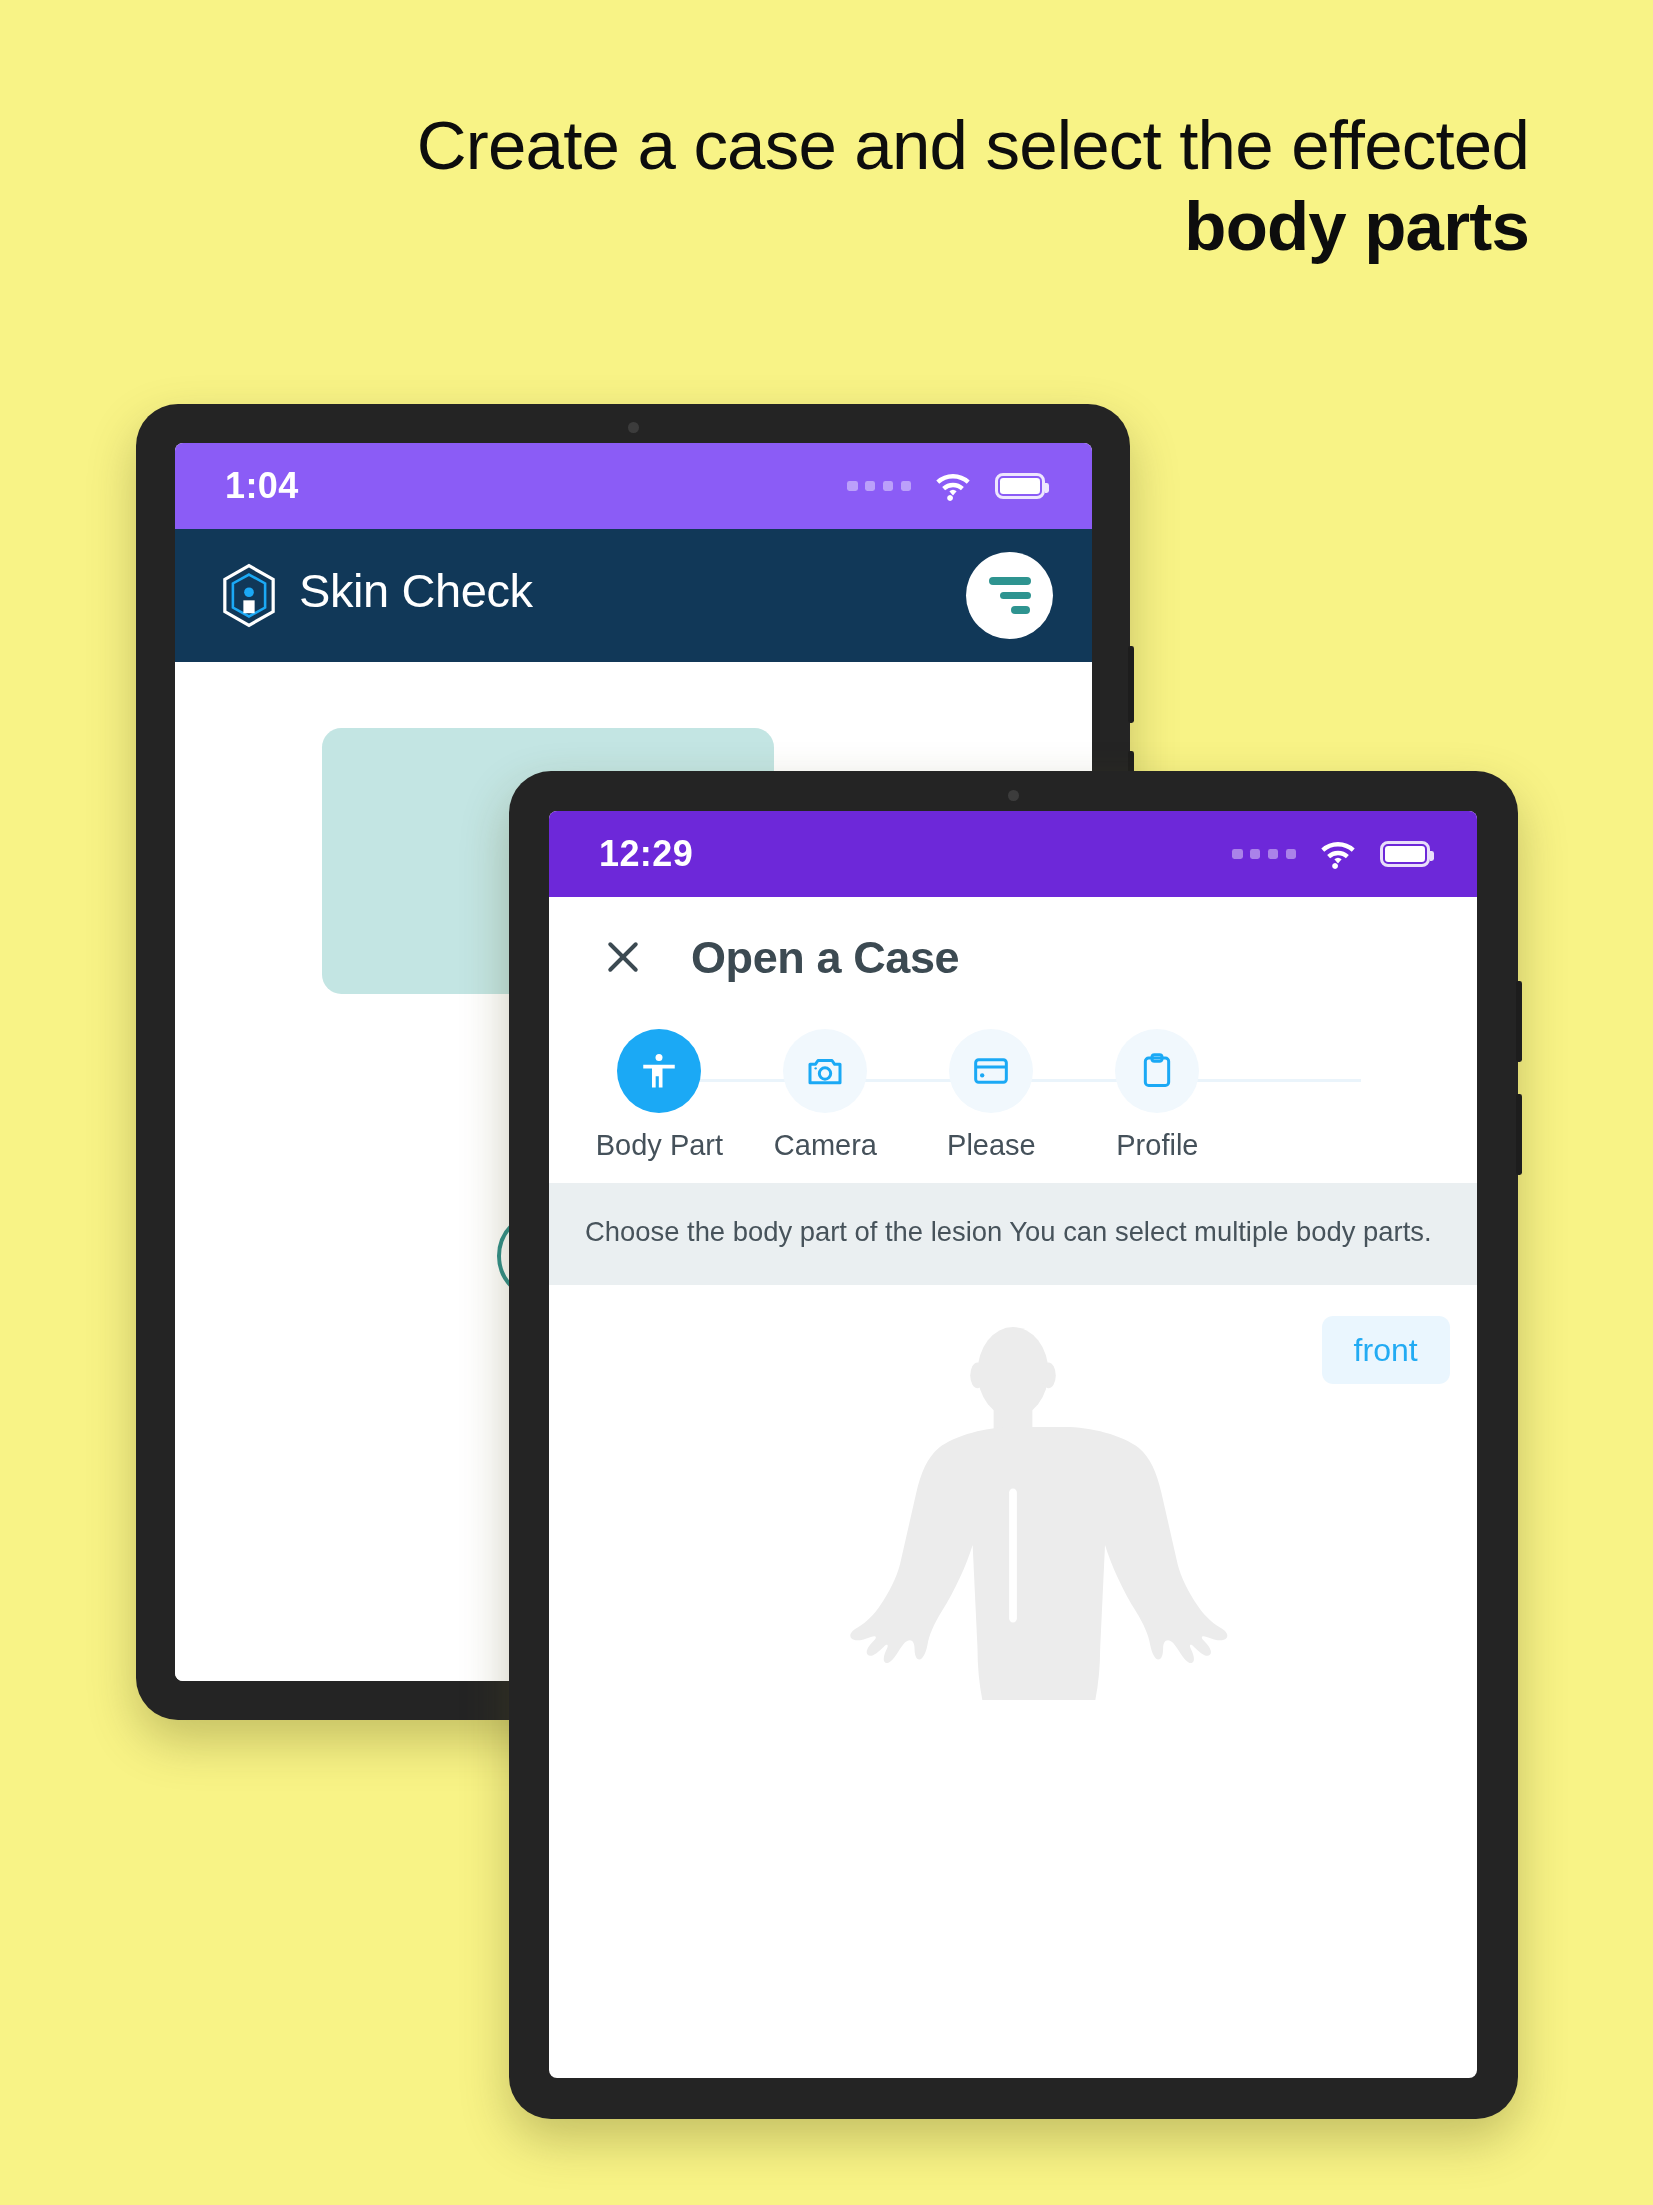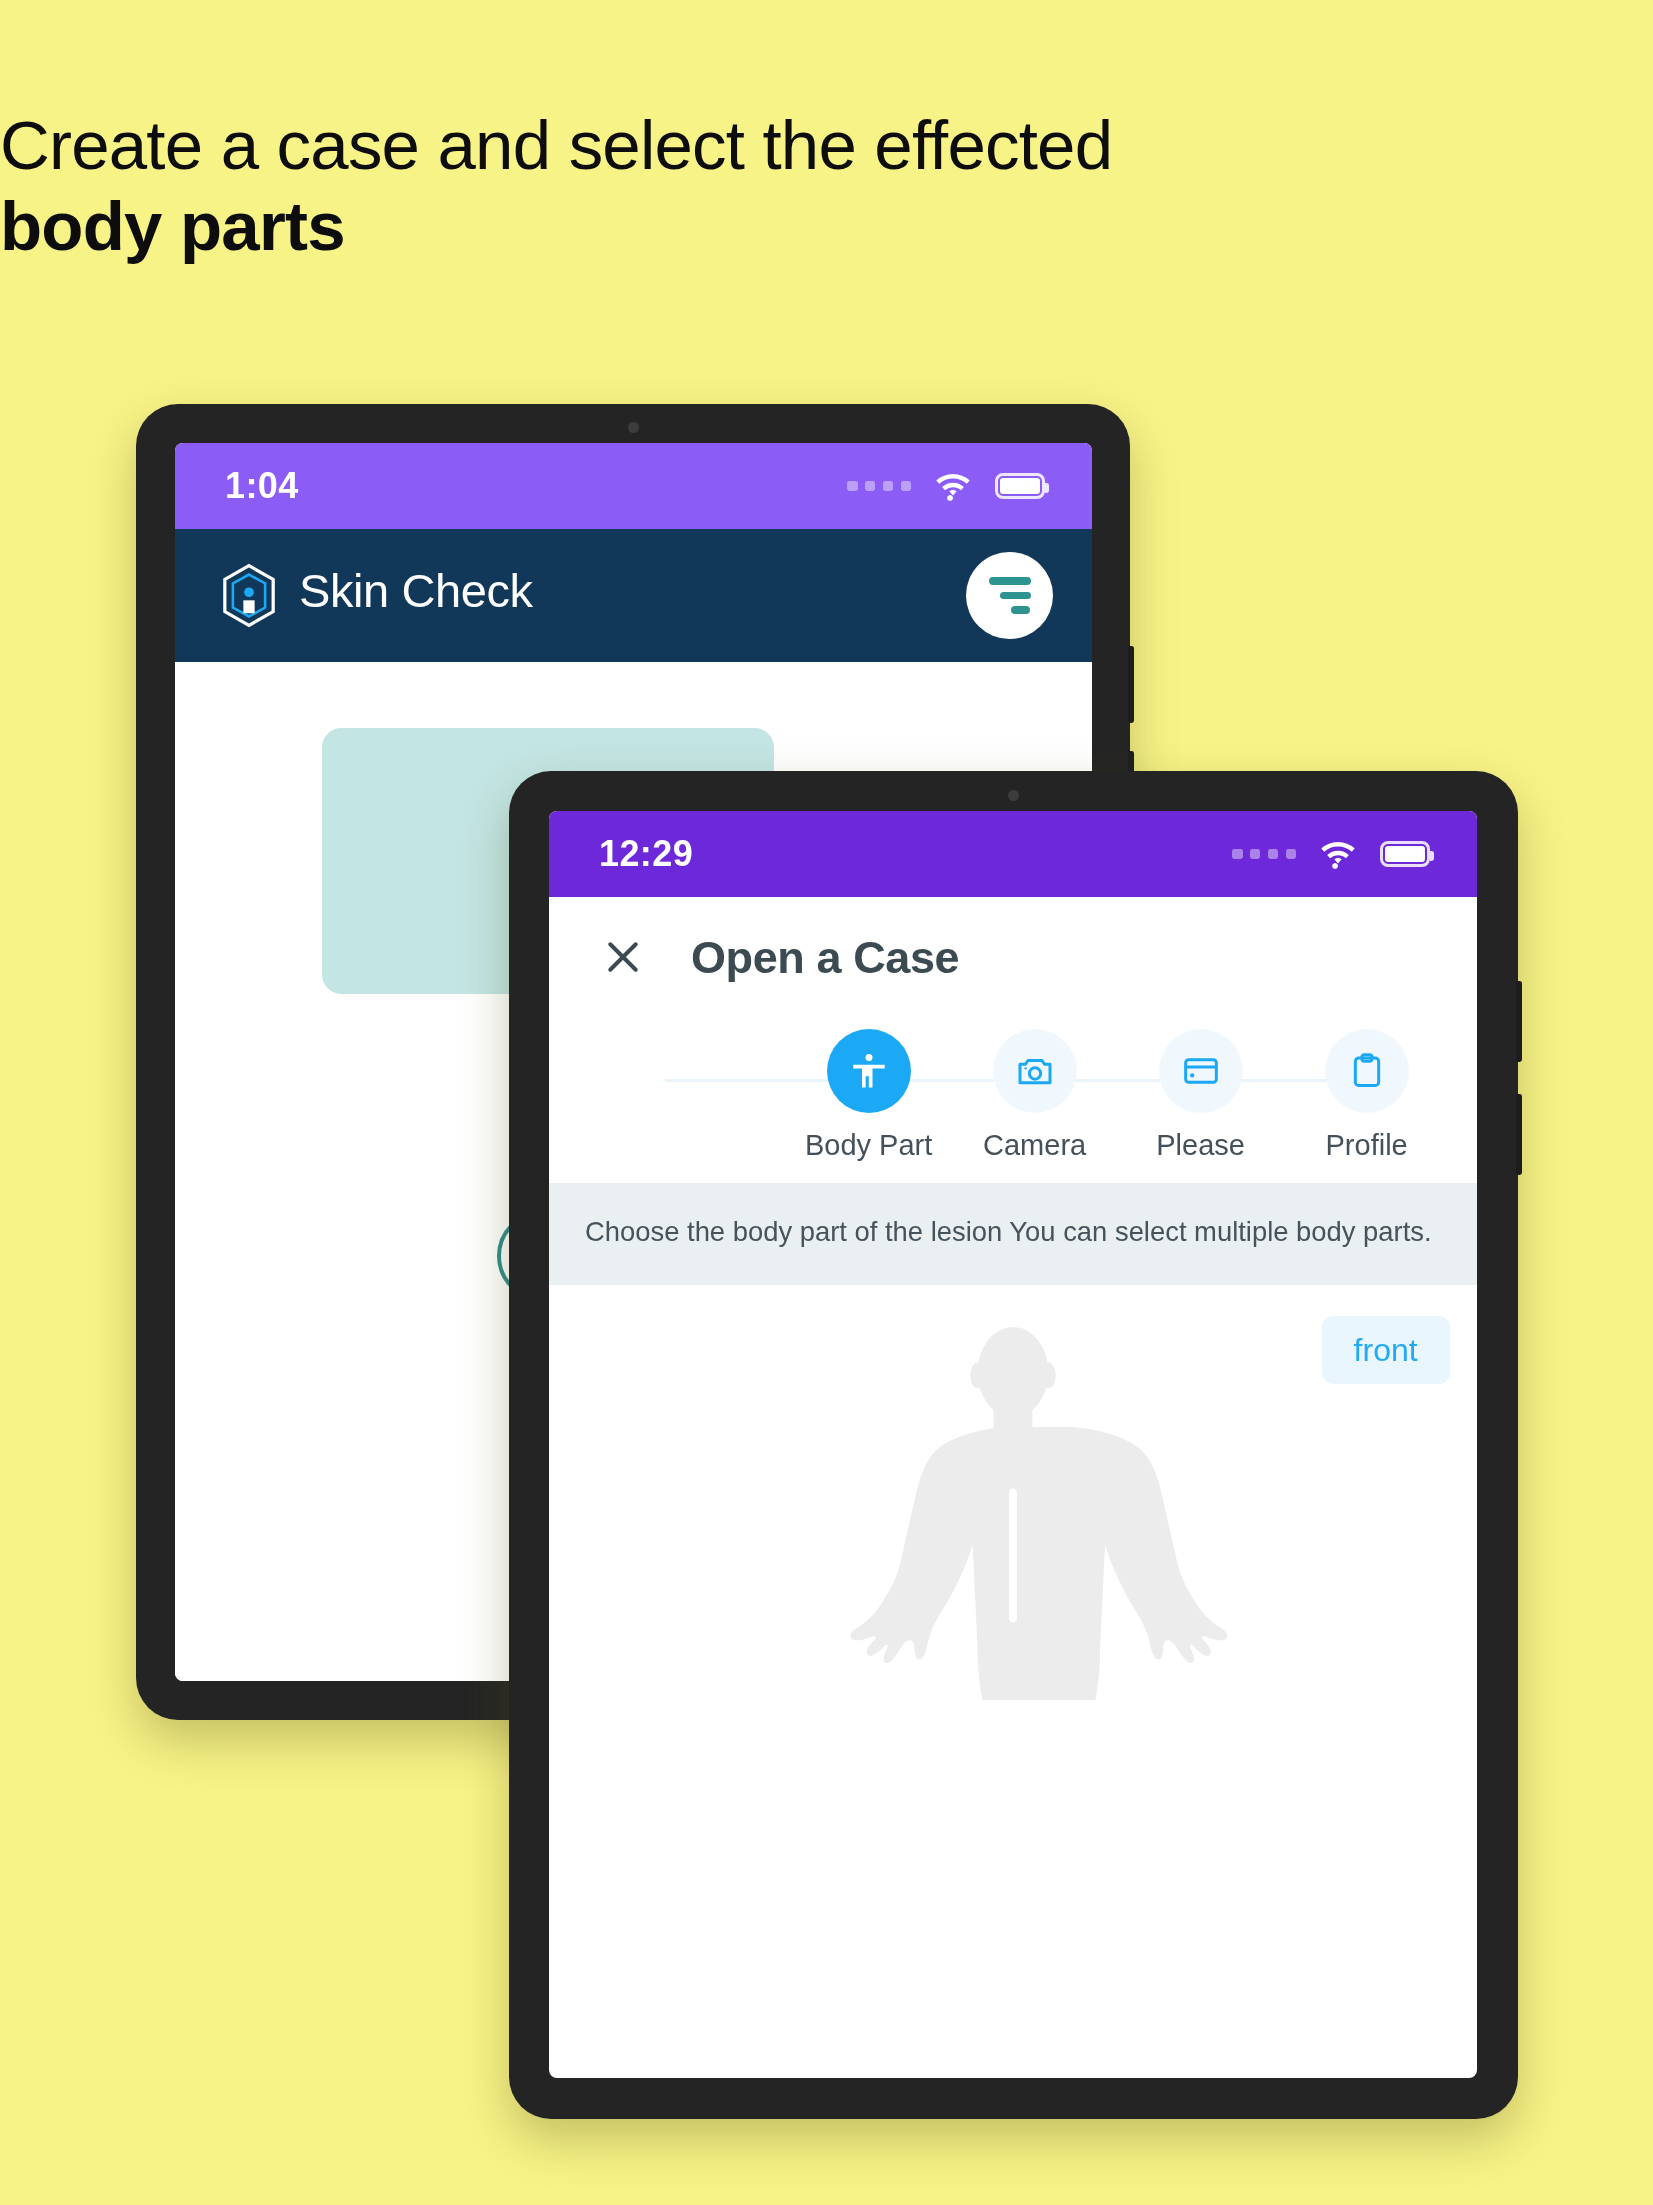--- a/index.html
+++ b/index.html
@@ -10,21 +10,21 @@
     position: relative;
     overflow: hidden;
   }
 
   
   .headline {
     position: absolute;
     top: 105px;
     left: 0;
     width: 1529px;
-    text-align: left;
+    text-align: right;
     color: #0d0d0d;
     font-size: 69px;
     line-height: 1.18;
     font-weight: 400;
     letter-spacing: -0.8px;
   }
   .headline .bold { font-weight: 700; display: block; }
 
   
   .tablet {
@@ -205,21 +205,21 @@
     letter-spacing: -0.4px;
   }
 
   .stepper {
     background: #ffffff;
     padding: 11.3px 27.4px 21px 27.4px;
     position: relative;
   }
   .step-row {
     display: flex;
-    justify-content: flex-end;
+    justify-content: flex-start;
     position: relative;
   }
   .step-line {
     position: absolute;
     left: 89px; right: 89px; top: 50px;
     height: 2.4px;
     background: #EAF4FB;
   }
   .step {
     position: relative;

